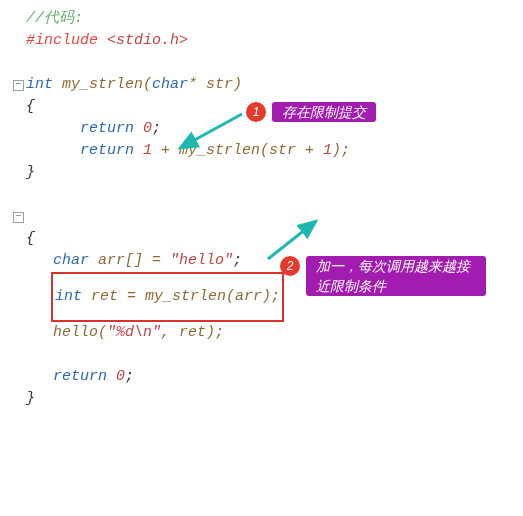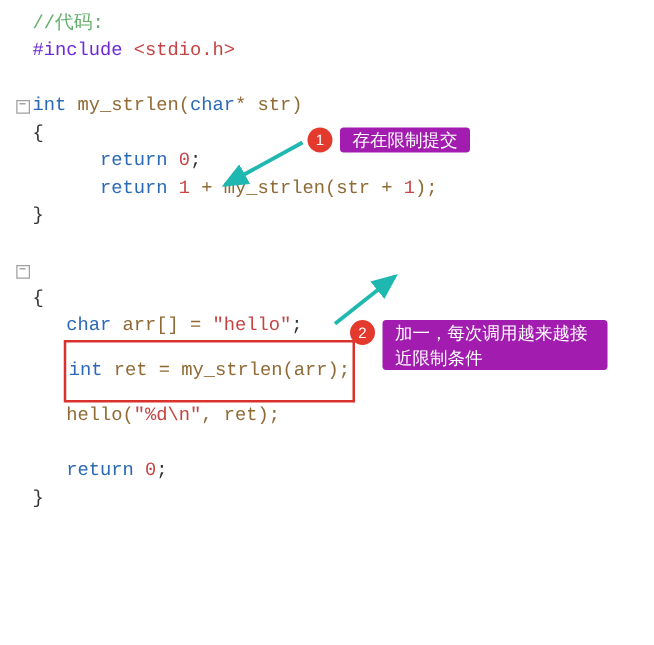--- a/index.html
+++ b/index.html
@@ -11,20 +11,21 @@
     line-height: 22px;
     color: #222;
   }
   .wrap {
     position: relative;
     width: 520px;
     height: 516px;
     padding: 8px 0 0 10px;
     box-sizing: border-box;
     overflow: hidden;
+    font-style: italic;
   }
   .line {
     display: flex;
     align-items: flex-start;
   }
   .gut {
     width: 16px;
     flex: 0 0 16px;
     display: flex;
     justify-content: center;
@@ -43,21 +44,21 @@
     font-size: 10px;
     line-height: 10px;
     color: #707070;
     background: #fff;
   }
   .code {
     white-space: pre;
   }
   
   .cmt { color: #63b06d; }          
-  .pp  { color: #6d28d9; }          
+  .pp  { color: #ef4444; }          
   .ang { color: #c74343; }          
   .kw  { color: #2a69b5; }          
   .id  { color: #8f6a34; }          
   .par { color: #8f6a34; }
   .str { color: #c74343; }          
   .num { color: #c74343; }          
   .pun { color: #333; }             
 
   .highlight-box {
     border: 2px solid #d9322d;

